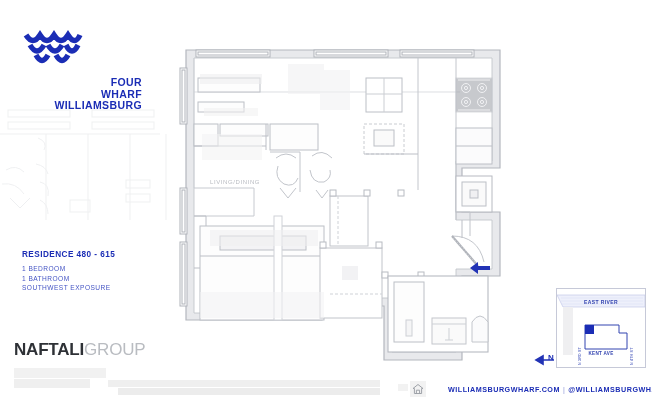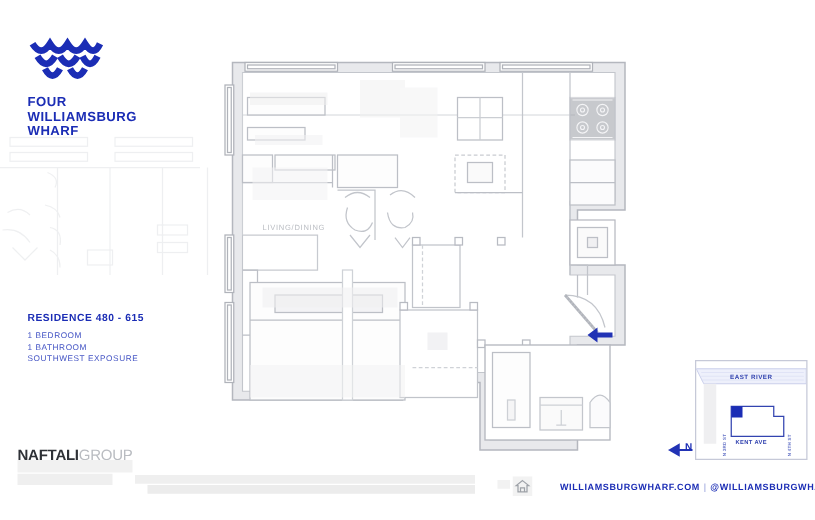--- a/index.html
+++ b/index.html
@@ -16,32 +16,33 @@
   
   .logo-wrap{position:absolute;left:22px;top:28px;width:120px;}
   .logo-mark{width:62px;height:40px;display:block;}
   .logo-text{
     margin-top:9px;
     color:#1b2db5;
     font-weight:bold;
     font-size:10.5px;
     line-height:11.5px;
     letter-spacing:.4px;
+    text-align:right;
   }
 
   .residence-block{position:absolute;left:22px;top:250px;width:150px;}
   .res-title{
     color:#1b2db5;font-weight:bold;font-size:8.2px;letter-spacing:.45px;
     margin-bottom:5px;
   }
   .res-line{
     color:#4454c4;font-size:6.6px;letter-spacing:.45px;line-height:9.6px;
   }
 
-  .naftali{position:absolute;left:14px;top:357px;font-size:12px;letter-spacing:-.2px;}
+  .naftali{position:absolute;left:14px;top:340px;font-size:17px;letter-spacing:-.2px;}
   .naftali .bold{color:#2e3136;font-weight:bold;}
   .naftali .light{color:#b9bcc1;font-weight:normal;}
 
   .redact{position:absolute;background:#ededed;}
   .redact.b2{left:14px;top:368px;width:92px;height:10px;background:#f1f1f1;}
   .redact.b3{left:14px;top:379px;width:76px;height:9px;background:#efefef;}
   .redact.b4{left:108px;top:380px;width:272px;height:7px;background:#efefef;}
   .redact.b5{left:118px;top:388px;width:262px;height:7px;background:#ececec;}
   .redact.b6{left:398px;top:384px;width:10px;height:7px;background:#f2f2f2;}
 
@@ -79,22 +80,22 @@
         <path d="M4 7 q7 11 14 0 q7 11 14 0 q7 11 14 0 q7 11 12 0"></path>
         <path d="M8 17 q7 12 14 0"></path>
         <path d="M26 17 q7 12 14 0"></path>
         <path d="M44 17 q6 12 12 0"></path>
         <path d="M14 27 q6 11 12 0"></path>
         <path d="M34 27 q6 11 12 0"></path>
       </g>
     </svg>
     <div class="logo-text">
       <div>FOUR</div>
+      <div>WHARF</div>
       <div>WILLIAMSBURG</div>
-      <div>WHARF</div>
     </div>
   </div>
 
   <svg class="ghost" viewBox="0 0 178 112">
     <g stroke="#dfe1e4" fill="none" stroke-width="1">
       <rect x="8" y="2" width="62" height="7"></rect>
       <rect x="92" y="2" width="62" height="7"></rect>
       <rect x="8" y="14" width="62" height="7"></rect>
       <rect x="92" y="14" width="62" height="7"></rect>
       <path d="M0 26 H160"></path>

